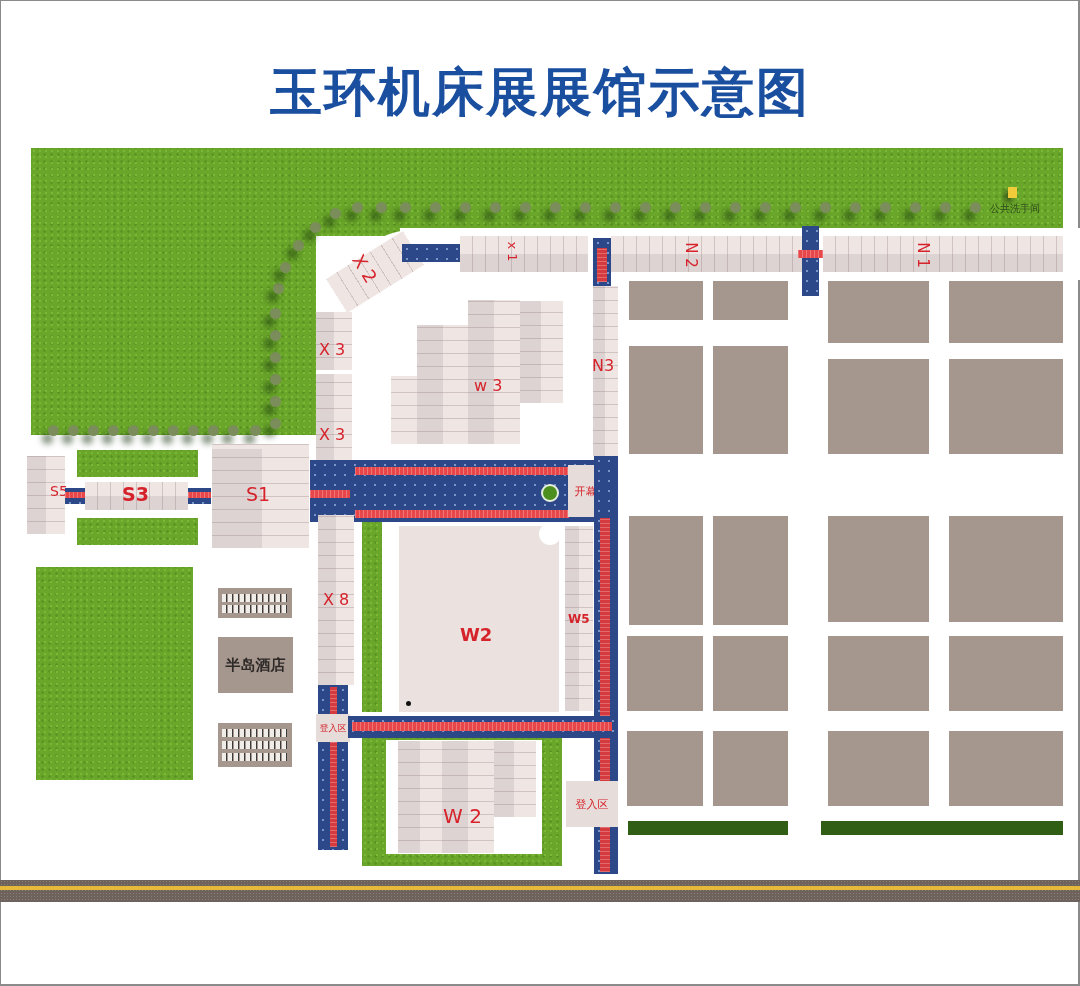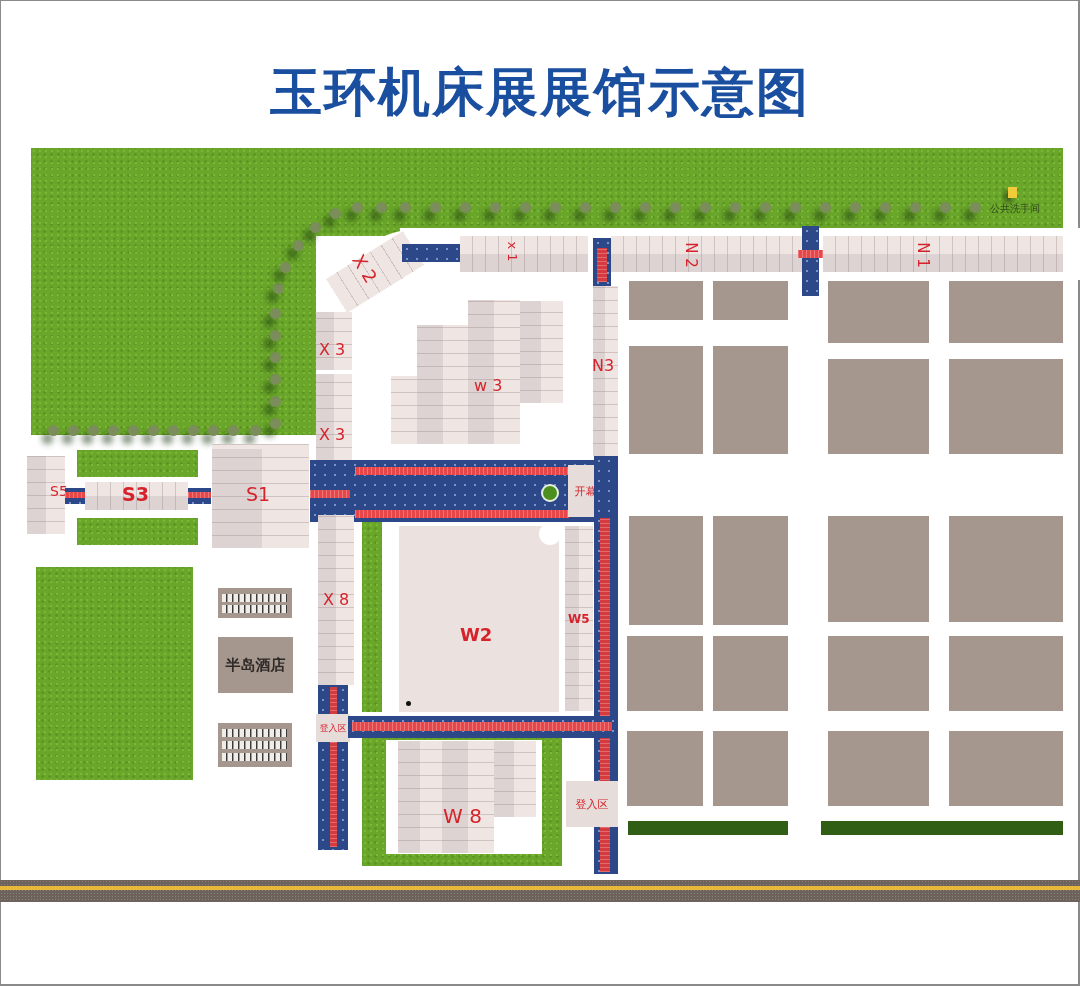--- a/index.html
+++ b/index.html
@@ -218,21 +218,21 @@
 <div class="blue" style="left:348px;top:716px;width:268px;height:22px;"></div>
 <div class="red-strip" style="left:352px;top:722px;width:260px;height:9px;"></div>
 
 <div class="hall" style="left:398px;top:741px;width:22px;height:112px;"></div>
 <div class="hall hall-dark" style="left:398px;top:741px;width:22px;height:112px;"></div>
 <div class="hall" style="left:420px;top:741px;width:22px;height:112px;"></div>
 <div class="hall hall-dark" style="left:442px;top:741px;width:26px;height:112px;"></div>
 <div class="hall" style="left:468px;top:741px;width:26px;height:112px;"></div>
 <div class="hall hall-dark" style="left:494px;top:741px;width:20px;height:76px;"></div>
 <div class="hall" style="left:514px;top:741px;width:22px;height:76px;"></div>
-<div class="label" style="left:443px;top:804px;font-size:20px;">W 8</div>
+<div class="label" style="left:443px;top:804px;font-size:20px;">W 2</div>
 
 <div class="entry" style="left:566px;top:781px;width:52px;height:46px;">
   <span class="label" style="position:static;font-size:11px;">登入区</span>
 </div>
 
 <div class="block" style="left:629px;top:281px;width:74px;height:39px;"></div>
 <div class="block" style="left:713px;top:281px;width:75px;height:39px;"></div>
 <div class="block" style="left:828px;top:281px;width:101px;height:62px;"></div>
 <div class="block" style="left:949px;top:281px;width:114px;height:62px;"></div>
 

